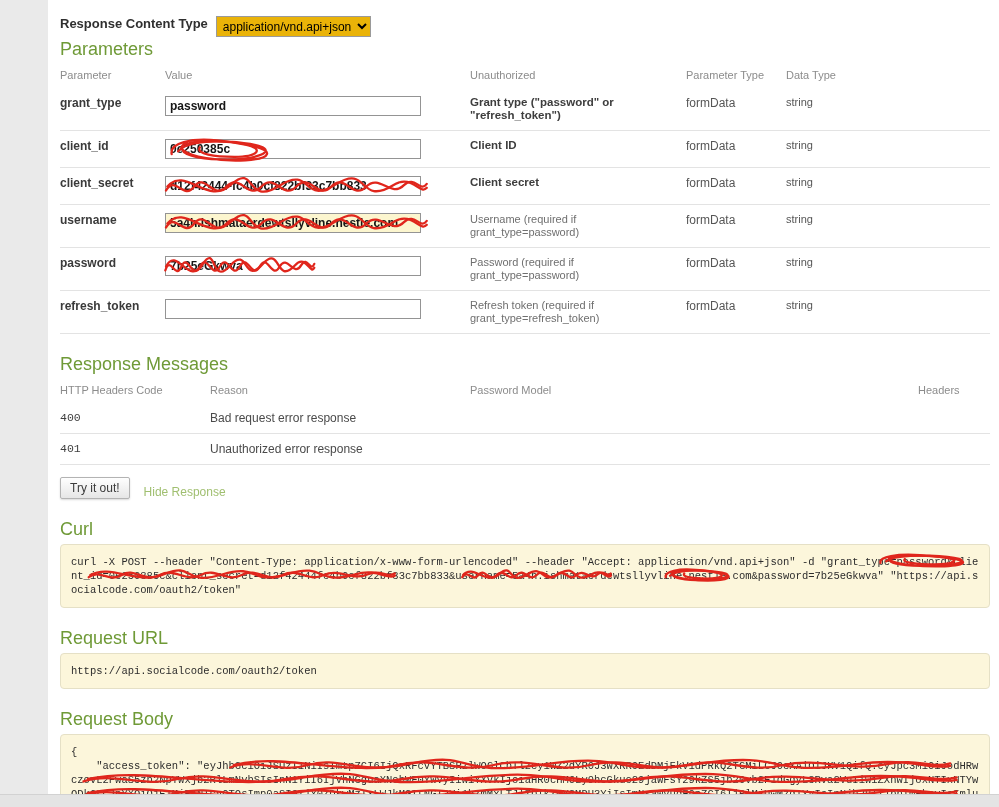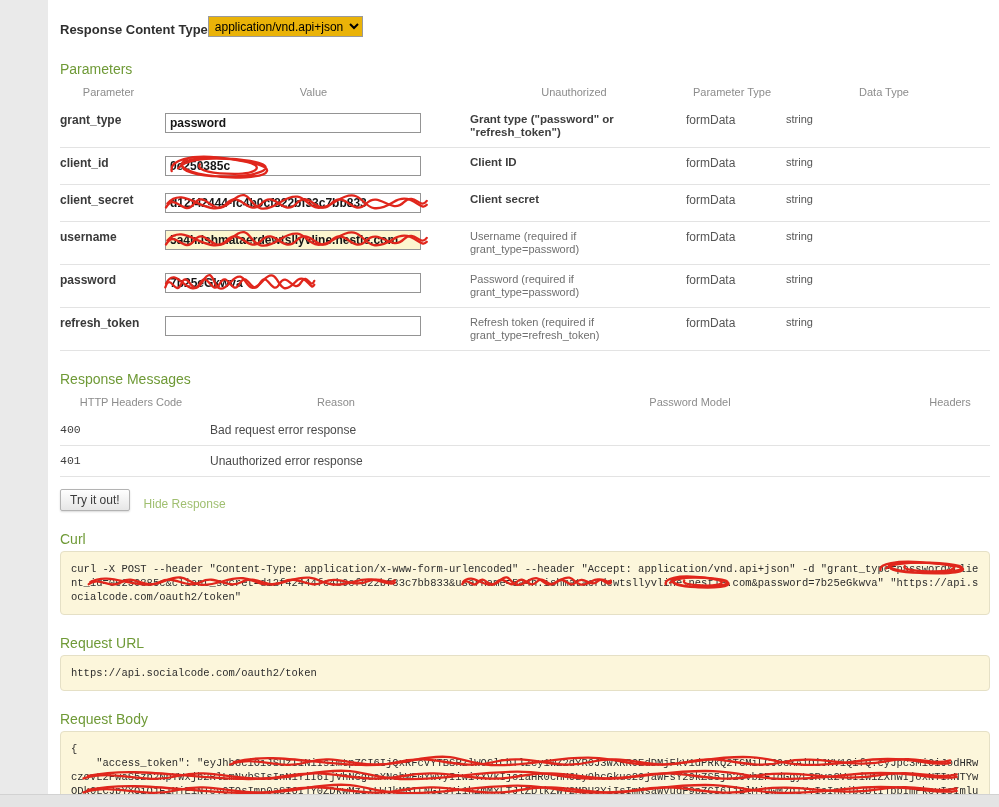--- a/index.html
+++ b/index.html
@@ -2,29 +2,29 @@
 <html style="--heading-green: #6f9a37; --link-green: #a0bf70; --code-bg: #fcf6db; --code-border: #e5e0c6; --highlight-bg: #fcf6cf; --redaction-red: #e0261c;"><head>
 <meta charset="utf-8">
 <style>
   *{box-sizing:border-box;margin:0;padding:0}
   html,body{width:999px;height:807px}
   body{position:relative;overflow:hidden;background:#ffffff;font-family:"Liberation Sans",sans-serif;color:#333}
   .gutter{position:absolute;left:0;top:0;width:48px;height:100%;background:#eaeaea}
   .bottom-strip{position:absolute;left:0;bottom:0;width:100%;height:13px;background:#e4e4e4;border-top:1px solid #d2d2d2;z-index:5}
   .content{position:absolute;left:48px;top:0;width:951px;height:100%;background:#fff;padding:16px 9px 0 12px}
 
-  .rct-row{display:flex;align-items:flex-end;gap:0}
+  .rct-row{display:flex;align-items:flex-start;gap:8px}
   .rct-label{font-size:13px;font-weight:700;color:#2f2f2f}
   .rct-select{font-size:12px;font-family:"Liberation Sans",sans-serif;border:1px solid #9a9a9a;background:#eab308;padding:1px 2px;height:21px}
 
-  h4.sec{color:var(--heading-green,#6f9a37);font-size:14px;font-weight:400;margin:24px 0 4px}
+  h4.sec{color:var(--heading-green,#6f9a37);font-size:18px;font-weight:400;margin:2px 0 4px}
   h4.sec.more{margin-top:20px}
 
   table{border-collapse:collapse;width:100%;table-layout:fixed}
-  th{text-align:center;font-size:11px;font-weight:400;color:#8c8c8c;padding:5px 8px 7px 0}
+  th{text-align:left;font-size:11px;font-weight:400;color:#8c8c8c;padding:5px 8px 7px 0}
   tbody td{padding:8px 8px 8px 0;vertical-align:top;border-bottom:1px solid #e3e3e3}
 
   .c-pname{width:105px}.c-pvalue{width:305px}.c-pdesc{width:216px}.c-ptype{width:100px}.c-pdtype{width:auto}
   .p-name{font-size:12px;font-weight:700;color:#3a3a3a;word-break:break-all}
   .p-desc{font-size:11px;color:#6f6f6f;line-height:13px}
   .p-desc.strong{font-weight:700;color:#3d3d3d;font-size:11.5px}
   .p-type{font-size:12px;color:#565656}
   .p-dtype{font-size:11px;color:#565656}
   .input-wrap{position:relative;display:inline-block}
   .input-wrap input{width:256px;height:20px;border:1px solid #949494;padding:1px 4px;font:600 12px "Liberation Sans",sans-serif;color:#161616;background:#fff;border-radius:0}

